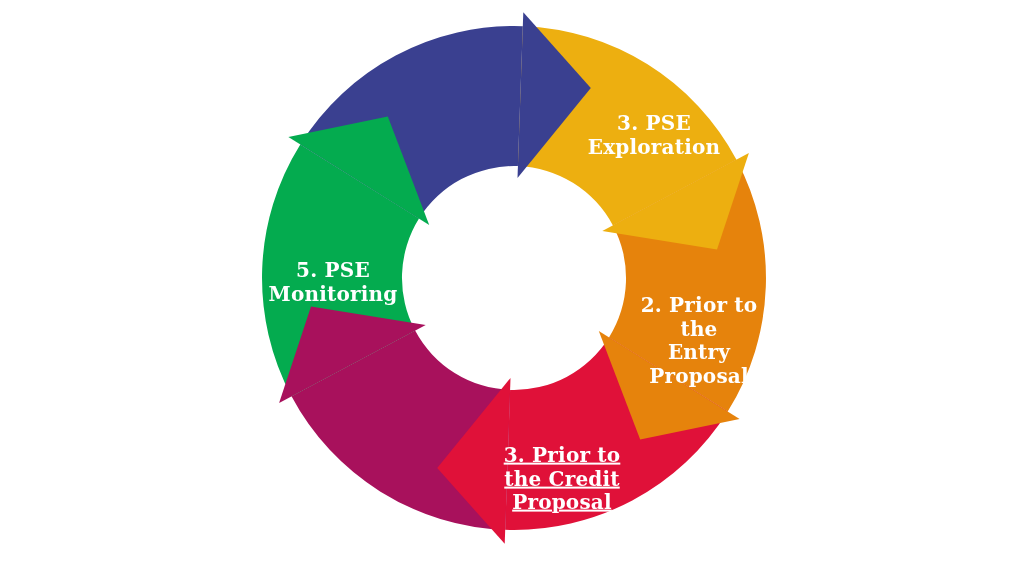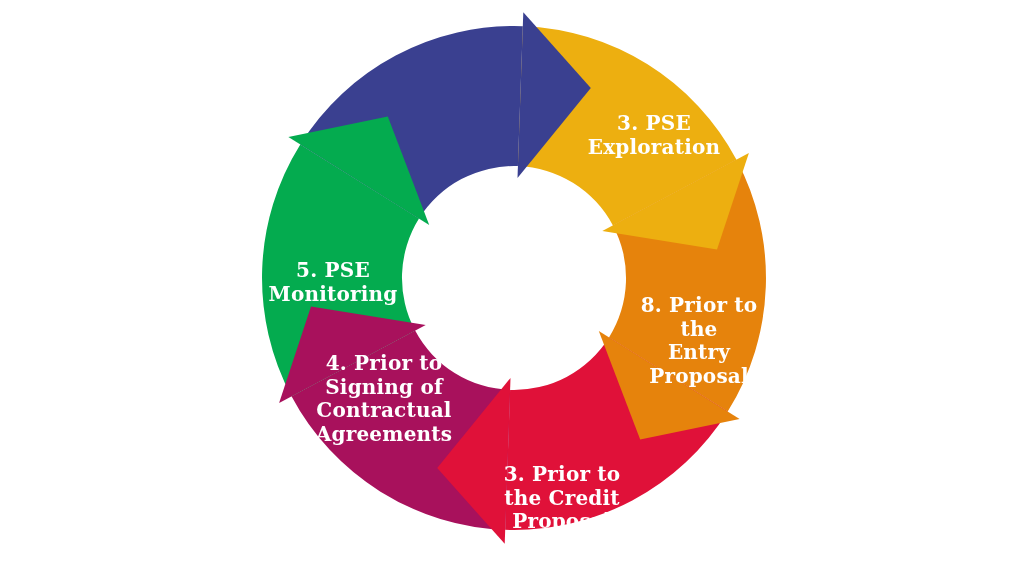--- a/index.html
+++ b/index.html
@@ -29,21 +29,21 @@
     font-weight: bold;
     font-size: 20px;
     line-height: 1.18;
     text-align: center;
     white-space: pre-line;
     letter-spacing: 0.2px;
     pointer-events: none;
   }
   .lbl-1 { left: 654px; top: 136px; }
   .lbl-2 { left: 699px; top: 341px; }
-  .lbl-3 { left: 562px; top: 498px; }
+  .lbl-3 { left: 562px; top: 479px; text-decoration: underline; }
   .lbl-4 { left: 384px; top: 399px; }
   .lbl-5 { left: 333px; top: 266px; margin-top: 17px; }
   .lbl-6 { left: 473px; top: 120px; }
 </style>
 </head>
 <body>
 
 <div class="canvas">
   <svg class="cycle-svg" id="cycle-svg" viewBox="0 0 1024 575">
       <path fill="#EDAF10" d="M 522.8 26.2 A 252 252 0 0 1 736.5 159.7 L 612.9 225.4 A 112 112 0 0 0 517.9 166.1 Z"></path>
@@ -55,26 +55,22 @@
       <path fill="#EDAF10" d="M 748.9 153.1 L 717.0 249.5 L 602.3 231.1 Z"></path>
       <path fill="#E6830C" d="M 739.6 419.0 L 640.2 439.5 L 598.8 331.0 Z"></path>
       <path fill="#E01139" d="M 504.7 543.8 L 437.2 468.1 L 510.5 377.9 Z"></path>
       <path fill="#A8115C" d="M 279.1 402.9 L 311.0 306.5 L 425.7 324.9 Z"></path>
       <path fill="#04AB4F" d="M 288.4 137.0 L 387.8 116.5 L 429.2 225.0 Z"></path>
       <path fill="#3A4090" d="M 523.3 12.2 L 590.8 87.9 L 517.5 178.1 Z"></path>
     </svg>
 
   <div class="seg-label lbl-1">3. PSE
 Exploration</div>
-  <div class="seg-label lbl-2">8. Prior to
+  <div class="seg-label lbl-2">2. Prior to
 the
 Entry
 Proposal</div>
   <div class="seg-label lbl-3">3. Prior to
 the Credit
 Proposal</div>
-  <div class="seg-label lbl-4">4. Prior to
-Signing of
-Contractual
-Agreements</div>
   <div class="seg-label lbl-5">5. PSE
 Monitoring</div>
 </div>
 
 </body></html>

